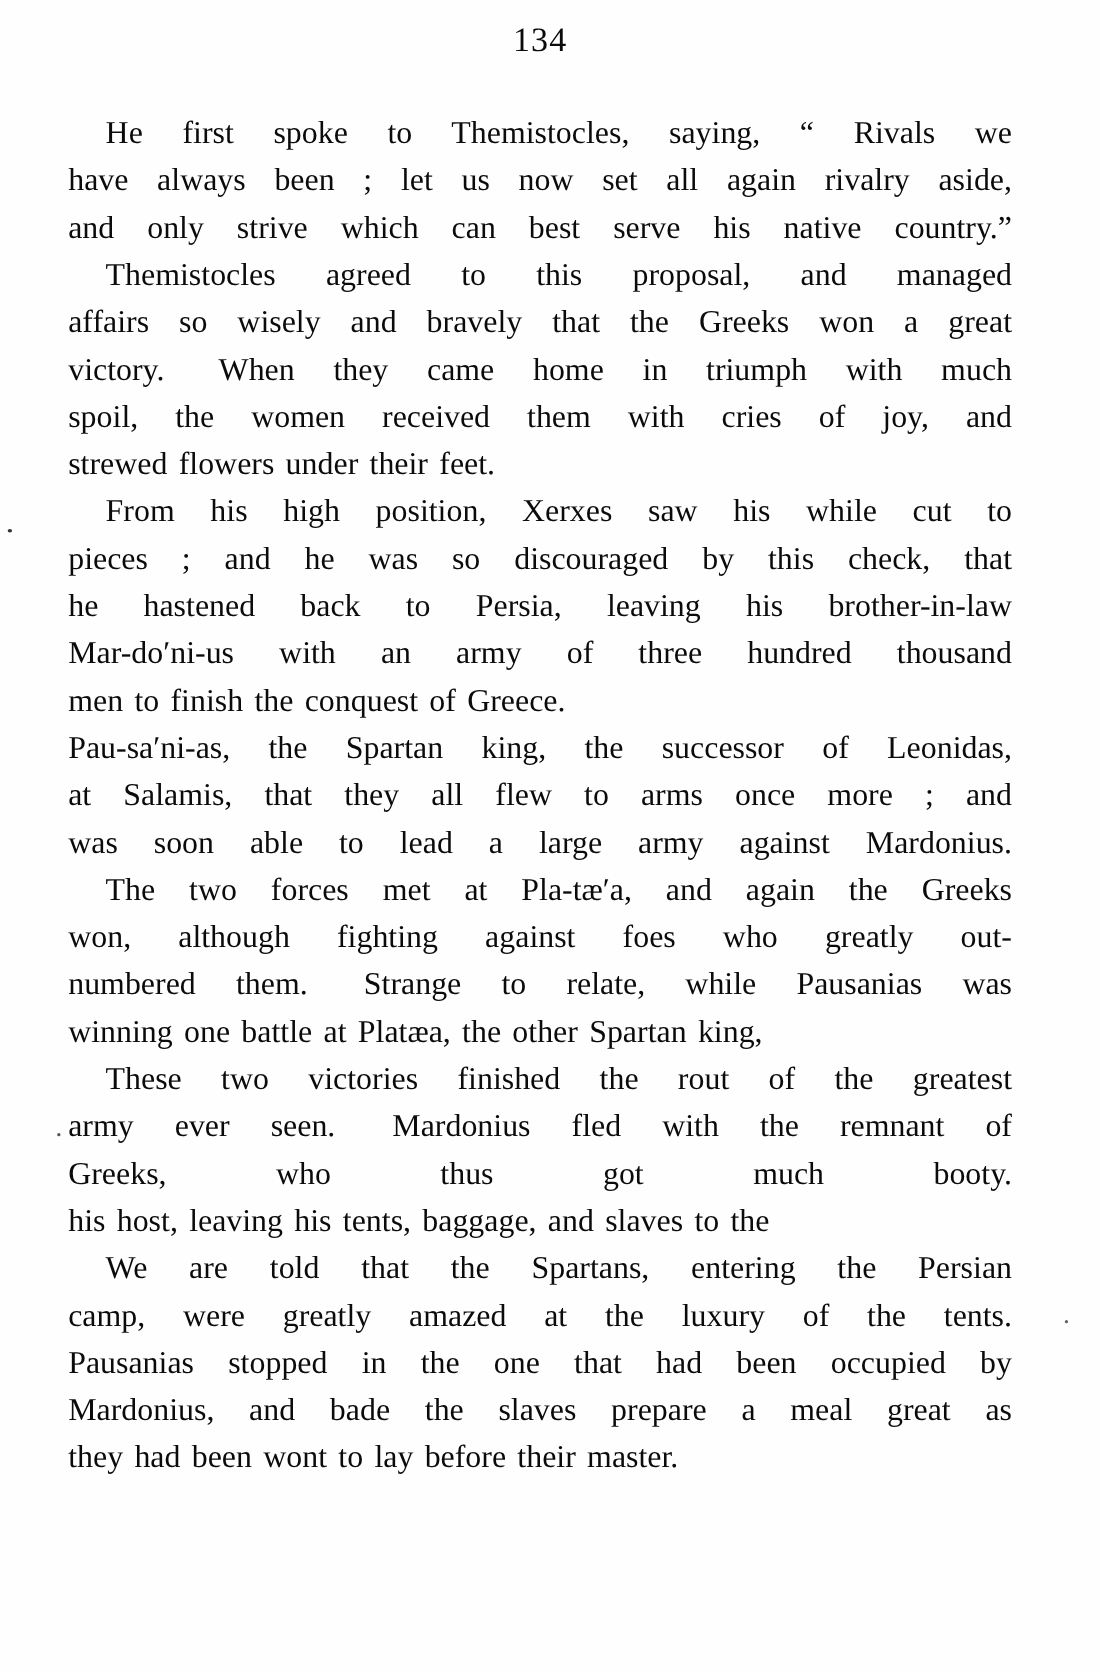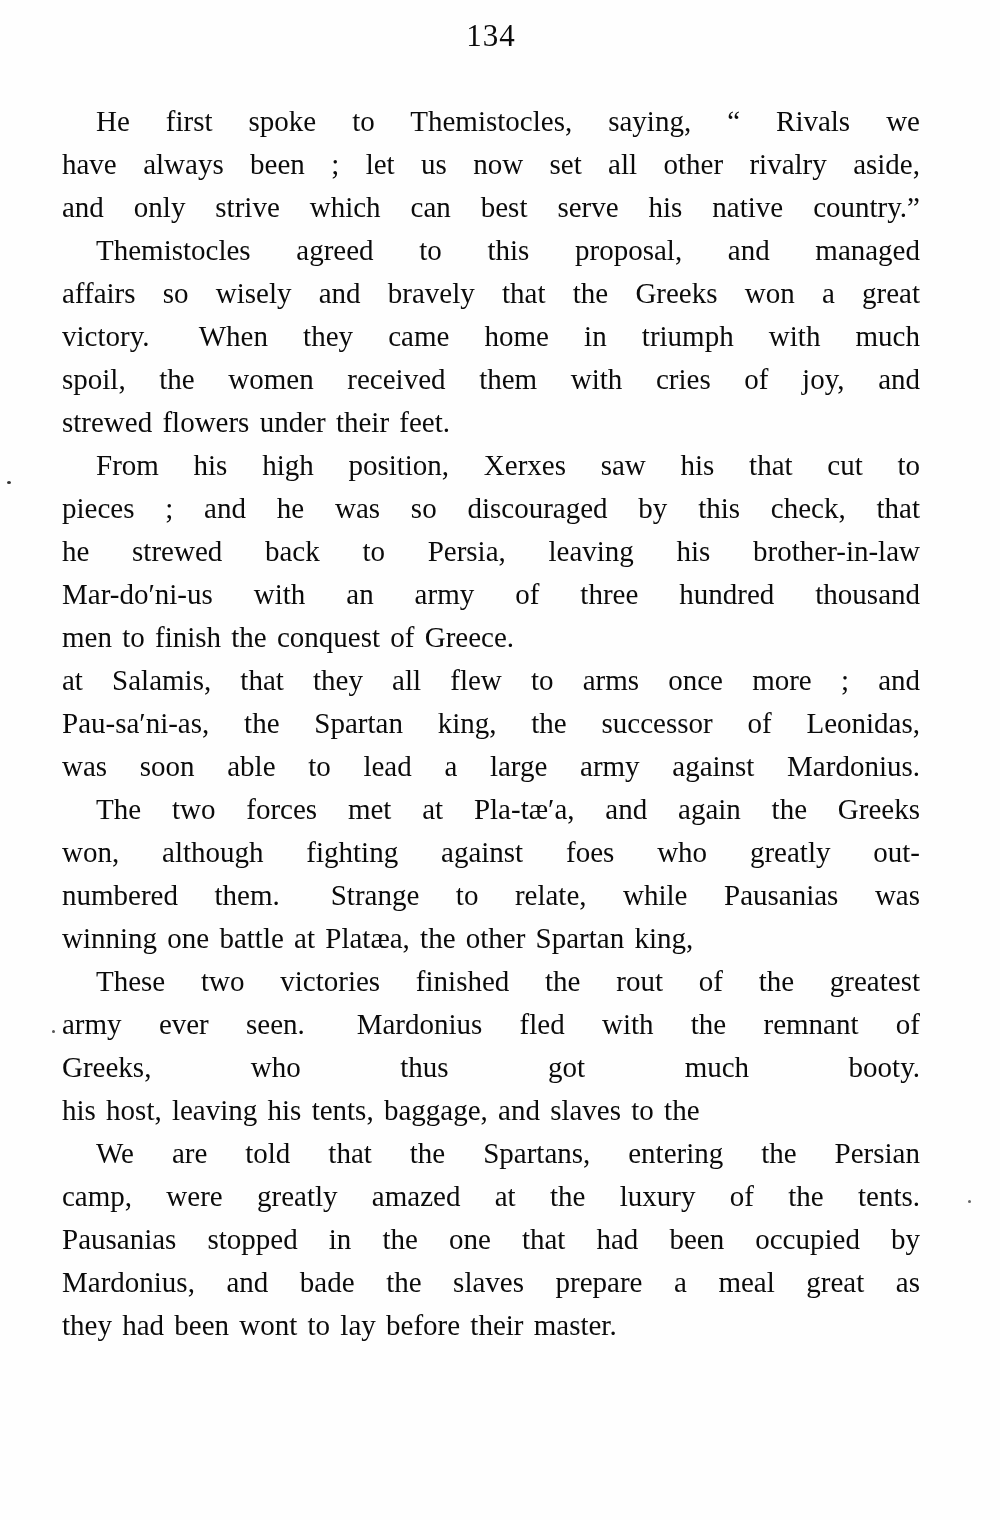--- a/index.html
+++ b/index.html
@@ -64,43 +64,43 @@
 <body>
 
 <div class="page">
 
   <div class="page-number">134</div>
 
   <div class="text-block">
 
     <div class="para">
       <div class="line indent">He first spoke to Themistocles, saying, “ Rivals we</div>
-      <div class="line">have always been ; let us now set all other rivalry aside,</div>
+      <div class="line">have always been ; let us now set all again rivalry aside,</div>
       <div class="line fill">and only strive which can best serve his native country.”</div>
     </div>
 
     <div class="para">
       <div class="line indent">Themistocles agreed to this proposal, and managed</div>
       <div class="line">affairs so wisely and bravely that the Greeks won a great</div>
       <div class="line">victory.  When they came home in triumph with much</div>
       <div class="line">spoil, the women received them with cries of joy, and</div>
       <div class="line">strewed flowers under their feet.</div>
     </div>
 
     <div class="para">
-      <div class="line indent">From his high position, Xerxes saw his that cut to</div>
+      <div class="line indent">From his high position, Xerxes saw his while cut to</div>
       <div class="line">pieces ; and he was so discouraged by this check, that</div>
-      <div class="line">he strewed back to Persia, leaving his brother-in-law</div>
+      <div class="line">he hastened back to Persia, leaving his brother-in-law</div>
       <div class="line">Mar-do′ni-us with an army of three hundred thousand</div>
       <div class="line">men to finish the conquest of Greece.</div>
     </div>
 
     <div class="para">
+      <div class="line">Pau-sa′ni-as, the Spartan king, the successor of Leonidas,</div>
       <div class="line">at Salamis, that they all flew to arms once more ; and</div>
-      <div class="line">Pau-sa′ni-as, the Spartan king, the successor of Leonidas,</div>
       <div class="line fill">was soon able to lead a large army against Mardonius.</div>
     </div>
 
     <div class="para">
       <div class="line indent">The two forces met at Pla-tæ′a, and again the Greeks</div>
       <div class="line">won, although fighting against foes who greatly out-</div>
       <div class="line">numbered them.  Strange to relate, while Pausanias was</div>
       <div class="line">winning one battle at Platæa, the other Spartan king,</div>
     </div>
 

